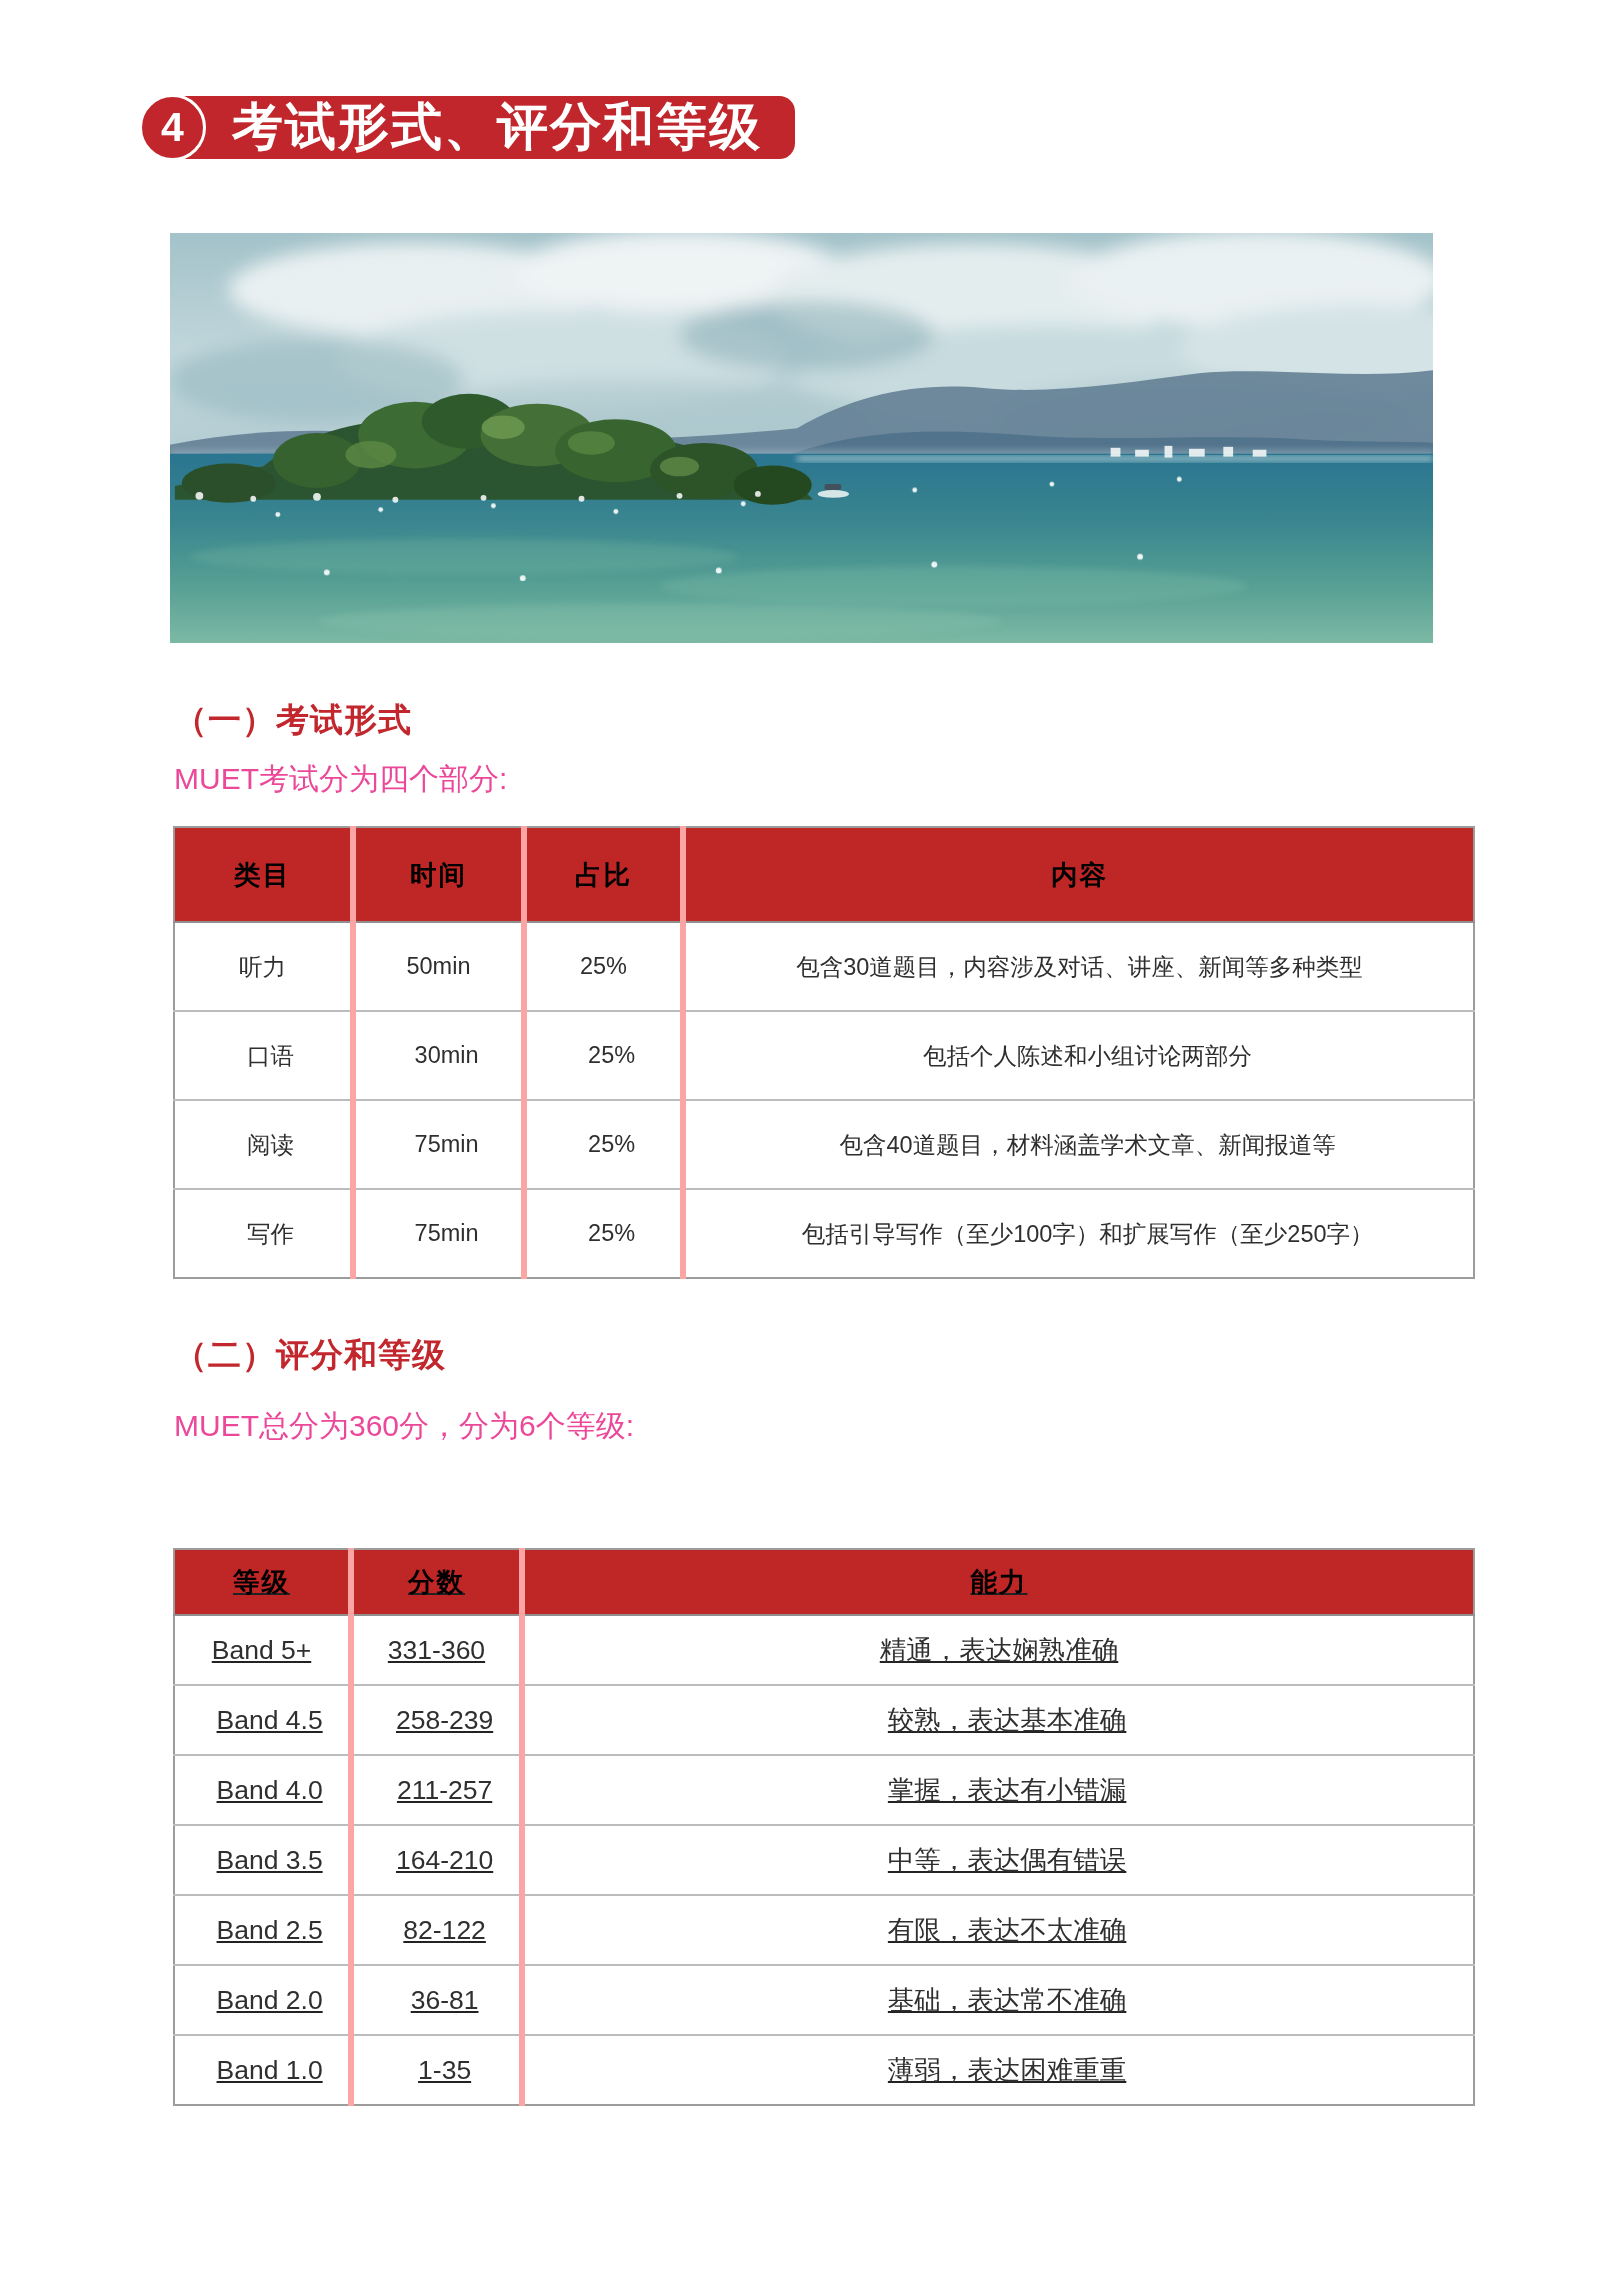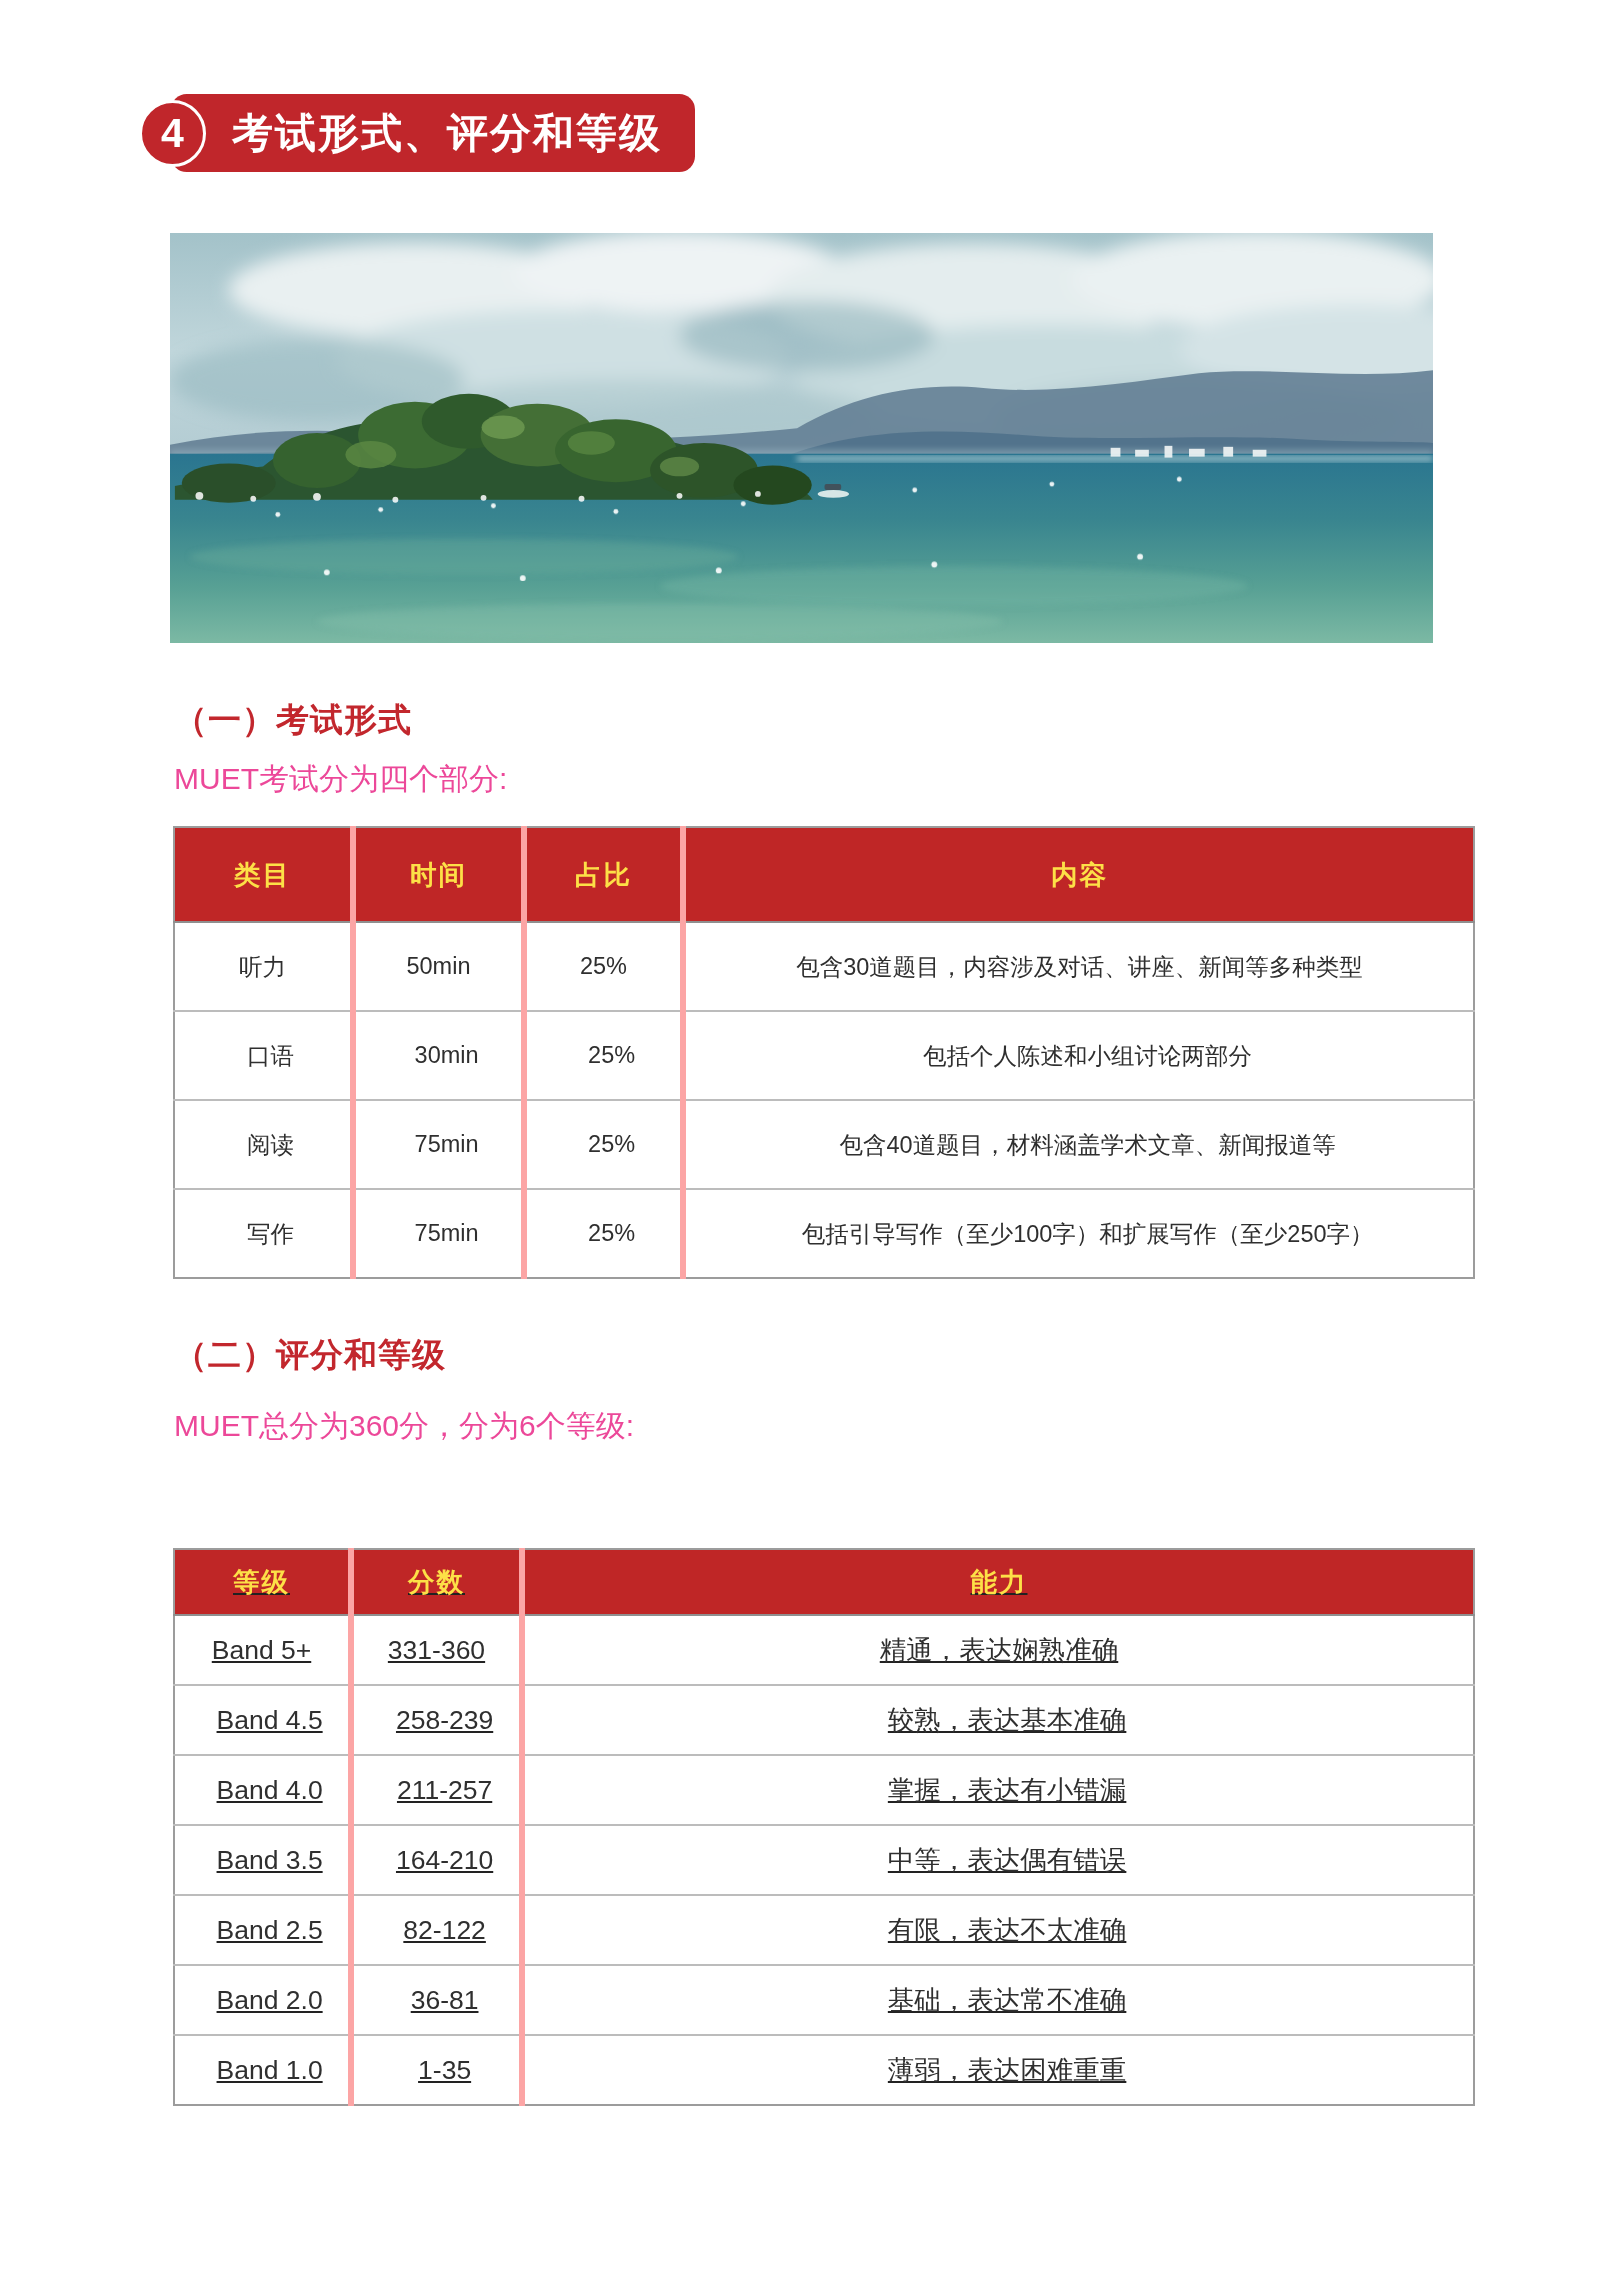--- a/index.html
+++ b/index.html
@@ -16,23 +16,23 @@
   
   .badge{left:139px;top:94px;display:flex;align-items:center;}
   .badge-circle{
     width:67px;height:67px;border-radius:50%;
     background:#c0262b;border:3.9px solid #ffffff;box-sizing:border-box;
     color:#fff;font-size:41px;font-weight:bold;
     display:flex;align-items:center;justify-content:center;
     position:relative;z-index:2;
   }
   .badge-label{
-    margin-left:-35px;height:78px;border-radius:15.7px;
+    margin-left:-35px;height:63px;border-radius:15.7px;
     background:#c0262b;color:#ffffff;
-    font-size:41px;font-weight:bold;letter-spacing:2px;
+    font-size:51px;font-weight:bold;letter-spacing:2px;
     display:flex;align-items:center;
     padding:0 33px 0 61px;white-space:nowrap;
   }
 
   
   .photo{left:170px;top:233px;width:1263px;height:410px;overflow:hidden;}
   .photo svg{display:block;width:100%;height:100%;}
 
   
   .sec-heading{
@@ -49,21 +49,21 @@
 
   
   table{
     border-collapse:collapse;table-layout:fixed;
     background:#fff;
     border:2px solid #9c9c9c;
   }
   .table-1{left:173px;top:826px;width:1300px;}
   .table-2{left:173px;top:1548px;width:1300px;text-decoration:underline;}
   th{
-    background:#bf2626;color:#fde047;
+    background:#bf2626;color:#000000;
     font-size:26.5px;font-weight:bold;letter-spacing:2px;
     text-align:center;vertical-align:middle;
   }
   td{
     color:#2f2f2f;text-align:center;vertical-align:middle;
   }
   th,td{border-left:6px solid #fca5a5;padding:0 7.8px;}
   th:first-child,td:first-child{border-left:none;}
   thead th{border-bottom:2px solid #8f8f8f;}
   tbody tr + tr td{border-top:2.9px double #bcbcbc;padding-left:24px;}

